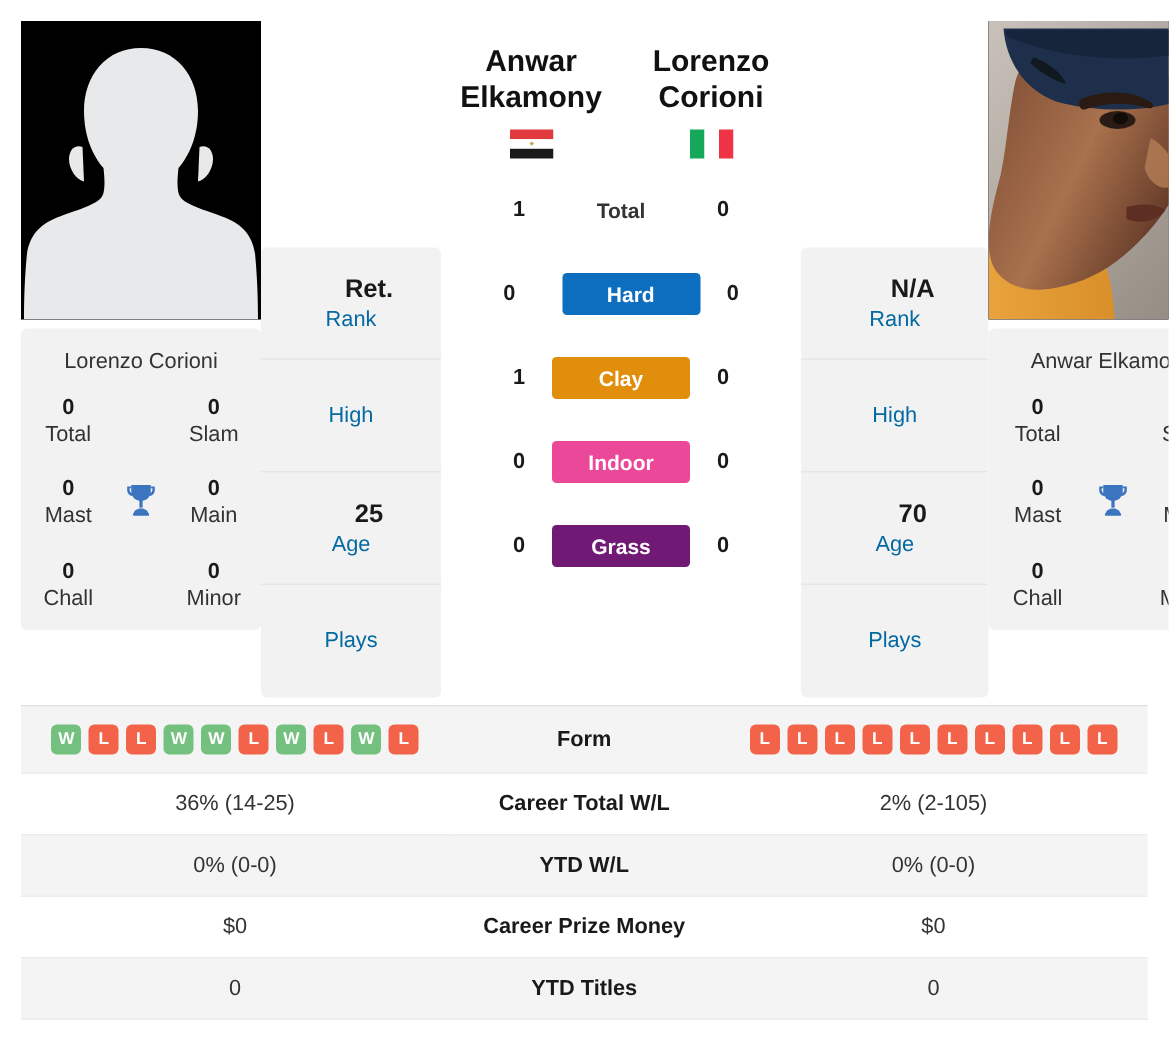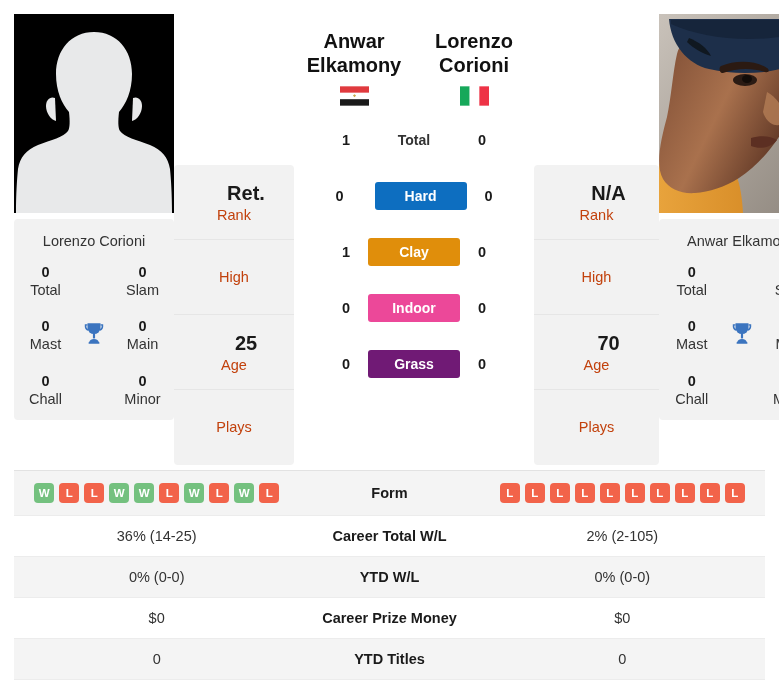--- a/index.html
+++ b/index.html
@@ -69,22 +69,22 @@
   .info-row {
     height: 75px;
     display: flex;
     flex-direction: column;
     align-items: center;
     justify-content: center;
     border-bottom: 1px solid #e6e6e6;
     line-height: 1.3;
   }
   .info-row:last-child { border-bottom: none; }
-  .info-row .big { font-size: 20px; font-weight: bold; color: #1a1a1a; margin-left: 24px; }
-  .info-row .small { font-size: 14.5px; color: #c2410c; }
+  .info-row .big { font-size: 17px; font-weight: bold; color: #1a1a1a; margin-left: 24px; }
+  .info-row .small { font-size: 14.5px; color: #0369a1; }
 
   
   .center-col {
     flex: 1 1 auto;
     display: flex;
     flex-direction: column;
     align-items: center;
     padding-top: 16px;
   }
   .name-block { text-align: center; }

